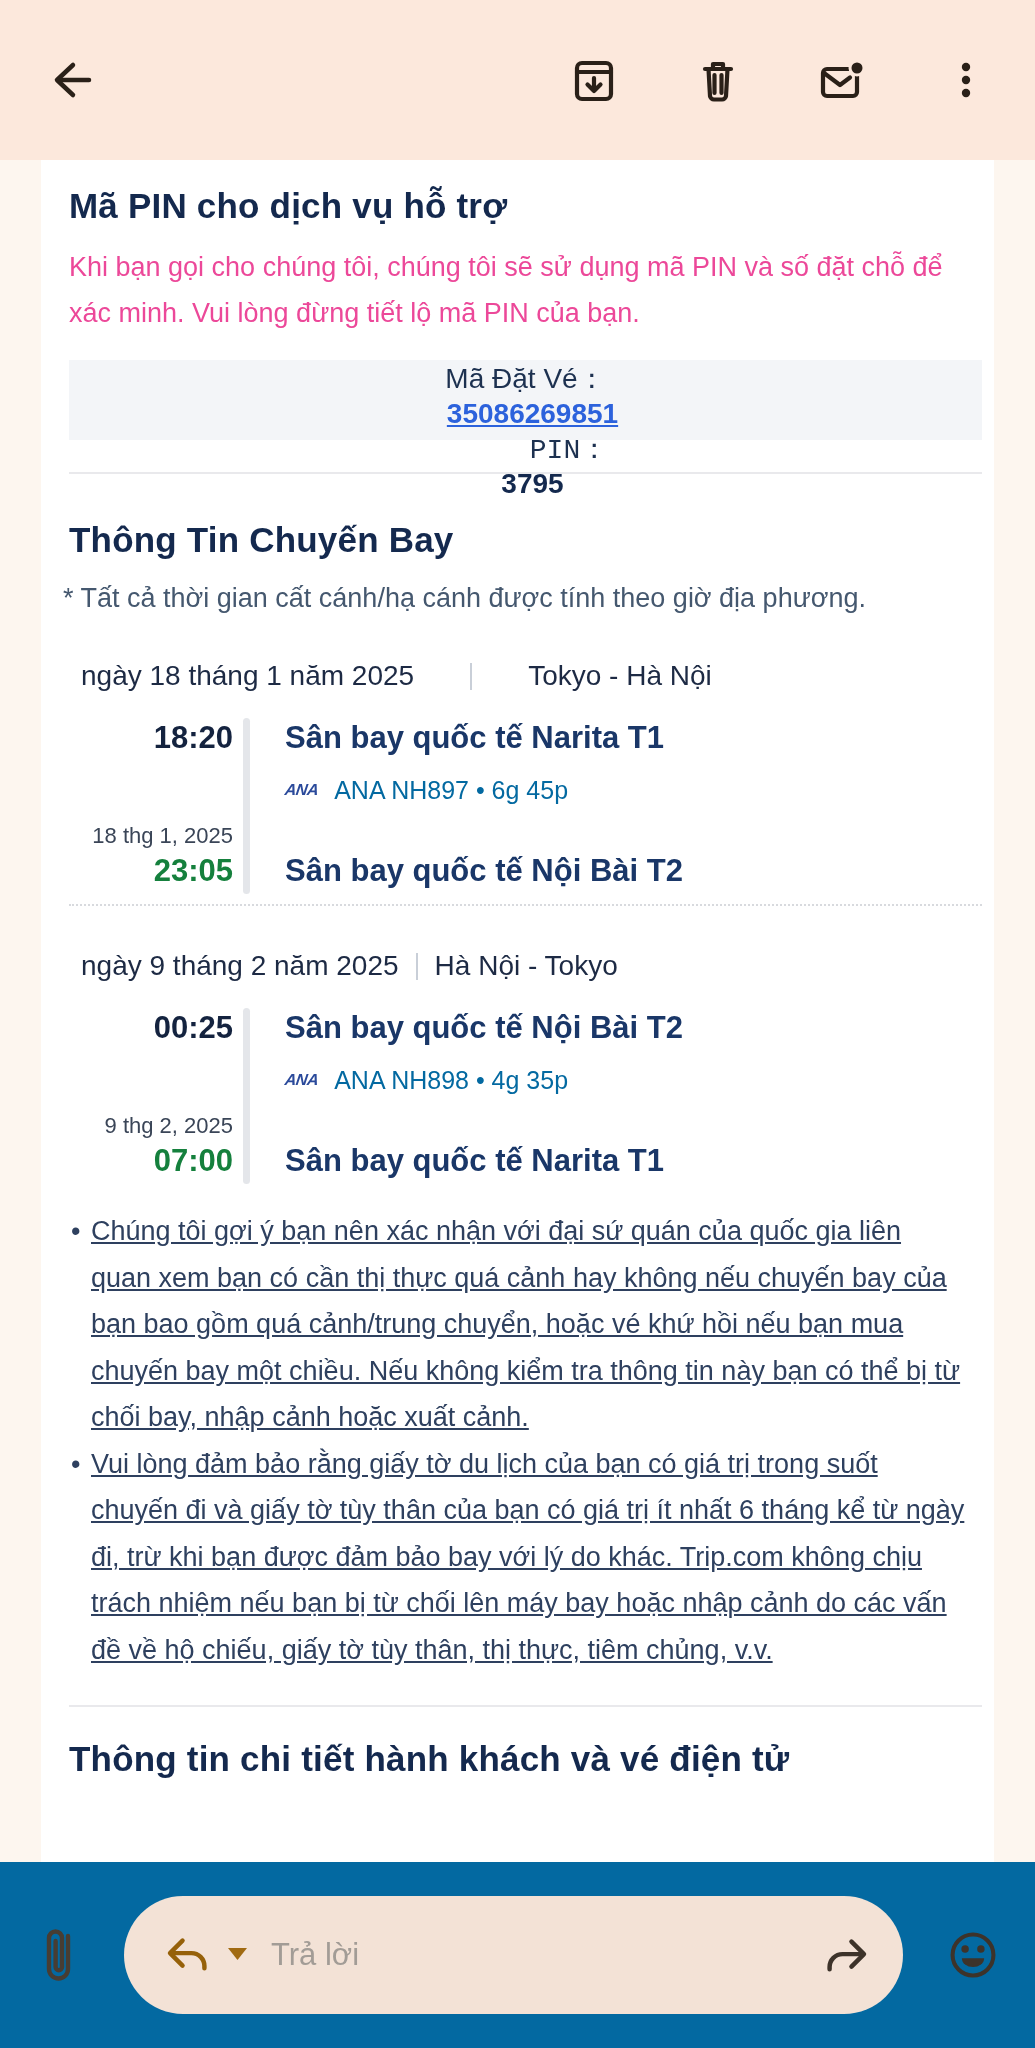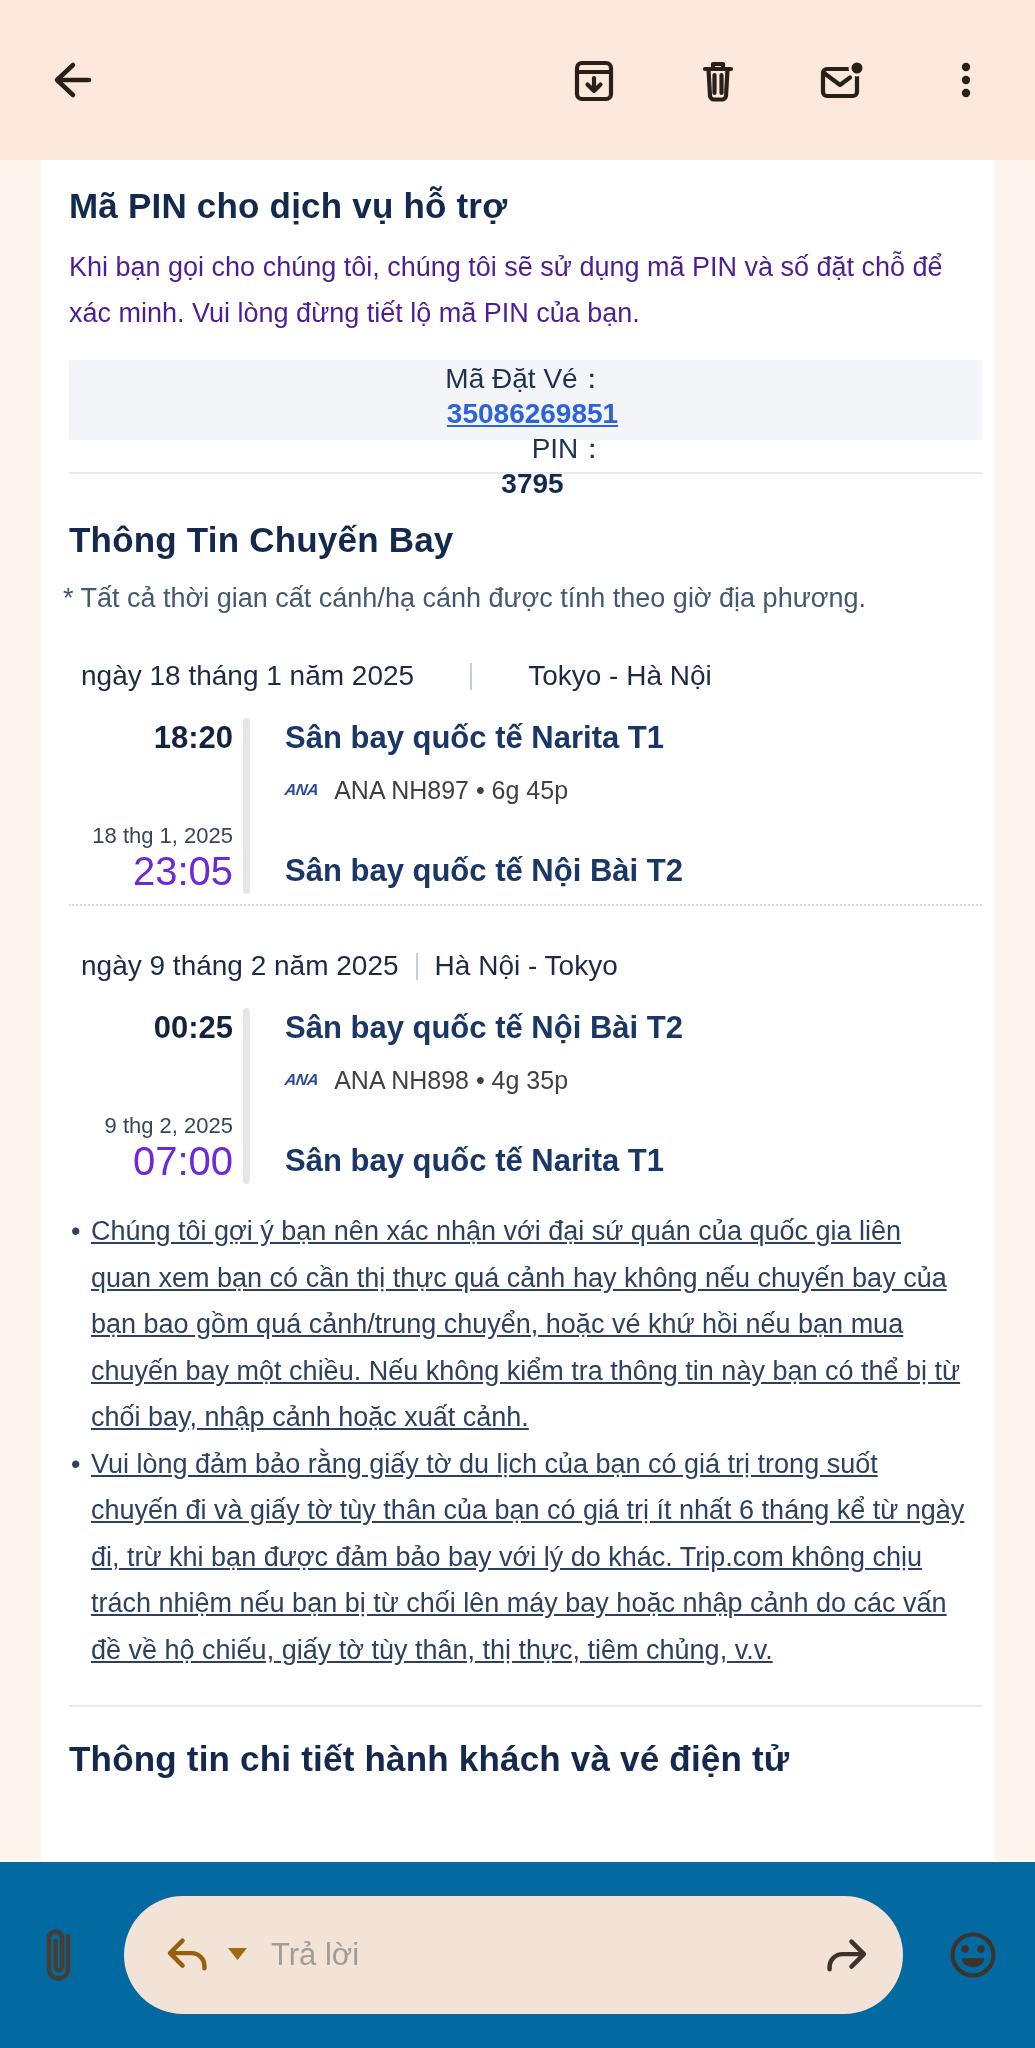--- a/index.html
+++ b/index.html
@@ -13,26 +13,26 @@
   .icon-btn { background:none; border:none; width:52px; height:52px; display:flex; align-items:center; justify-content:center; cursor:pointer; }
   .toolbar .back { margin-right:auto; }
   .toolbar .actions { display:flex; align-items:center; gap:72px; }
   .icon-btn svg { display:block; }
 
   
   .email-card { position:absolute; top:160px; left:41px; width:953px; height:1702px; background:#ffffff;
                 padding:0 12px 0 28px; overflow:hidden; color:#2c3e5d; }
   h1.sec-title, h2.sec-title { font-size:35px; line-height:44px; font-weight:bold; color:#14294e; letter-spacing:0.2px; }
   .pin-title { margin-top:24px; }
-  .intro { margin:16px 20px 0 0; font-size:27px; line-height:46px; color:#4c1d95; }
+  .intro { margin:16px 20px 0 0; font-size:27px; line-height:46px; color:#ec4899; }
   .pin-box { margin-top:24px; height:80px; background:#f3f5f8; display:flex; align-items:center; padding:0 26px;
              font-size:28px; color:#1d3150;flex-direction:column; }
   .pin-box .lbl { color:#1d3150; }
   .pin-box .booking-link { color:#2c62dc; font-weight:bold; text-decoration:underline; margin-left:14px; }
-  .pin-box .pin-lbl { margin-left:87px; }
+  .pin-box .pin-lbl { margin-left:87px;font-family:Liberation Mono, monospace; }
   .pin-box .pin-val { font-weight:bold; margin-left:14px; color:#14294e; }
   .hr { border:none; border-top:2px solid #e9e9ec; margin-top:32px; }
   .flight-title { margin-top:44px; }
   .note { margin-top:16px; font-size:27px; line-height:40px; color:#45586f; margin-left:-6px; }
 
   .date-row { display:flex; align-items:center; font-size:28px; color:#1d2a44; margin-left:12px; }
   .date-row .sep { width:2px; height:27px; background:#c9cfd8; margin:0 17px; }
   .date-row-1 { margin-top:42px;gap:39px; }
   .date-row-2 { margin-top:44px; }
 
@@ -41,24 +41,24 @@
                         font-size:31px; font-weight:bold; color:#14233f; }
   .seg-grid .tl-bar { grid-column:2; grid-row:1 / span 3; justify-self:center; width:7px; height:100%;
                       background:#e4e6ea; border-radius:4px; margin:2px 0; }
   .seg-grid .dep-airport, .seg-grid .arr-airport { grid-column:3; padding-left:26px;
                       font-size:31px; font-weight:bold; color:#1a3768; line-height:44px; }
   .seg-grid .dep-airport { grid-row:1; }
   .seg-grid .airline-row { grid-column:3; grid-row:2; padding-left:26px; margin-top:13px;
                       display:flex; align-items:center; height:34px; }
   .ana-logo { font-style:italic; font-weight:bold; font-size:16px; color:#2b4a9b; letter-spacing:-0.5px;
               transform:skewX(-8deg); display:inline-block; }
-  .airline-info { font-size:25px; color:#404040; margin-left:16px; }
+  .airline-info { font-size:25px; color:#0369a1; margin-left:16px; }
   .seg-grid .arr-left { grid-column:1; grid-row:3; justify-self:end; align-self:end; text-align:right; margin-top:15px; }
   .seg-grid .arr-date { font-size:22px; color:#3a4557; line-height:28px; white-space:nowrap; }
-  .seg-grid .arr-time { font-size:40px; font-weight:normal; color:#6d28d9; line-height:42px; }
+  .seg-grid .arr-time { font-size:31px; font-weight:bold; color:#15803d; line-height:42px; }
   .seg-grid .arr-airport { grid-row:3; align-self:end; line-height:42px; }
   .dotted { border:none; border-top:2px dotted #d8dade; margin-top:12px; }
 
   ul.notices { margin:26px 0 0 0; padding-left:22px; list-style:none; }
   ul.notices li { position:relative; font-size:27px; line-height:46.5px; color:#2e405f; margin-right:16px;text-decoration:underline; }
   ul.notices li::before { content:"\2022"; position:absolute; left:-20px; top:0; color:#2e405f; }
   .hr-2 { margin-top:32px; }
   .passenger-title { margin-top:30px; }
   .passenger-body { margin-top:14px; font-size:27px; line-height:46px; color:#2c3e5d; }
 

